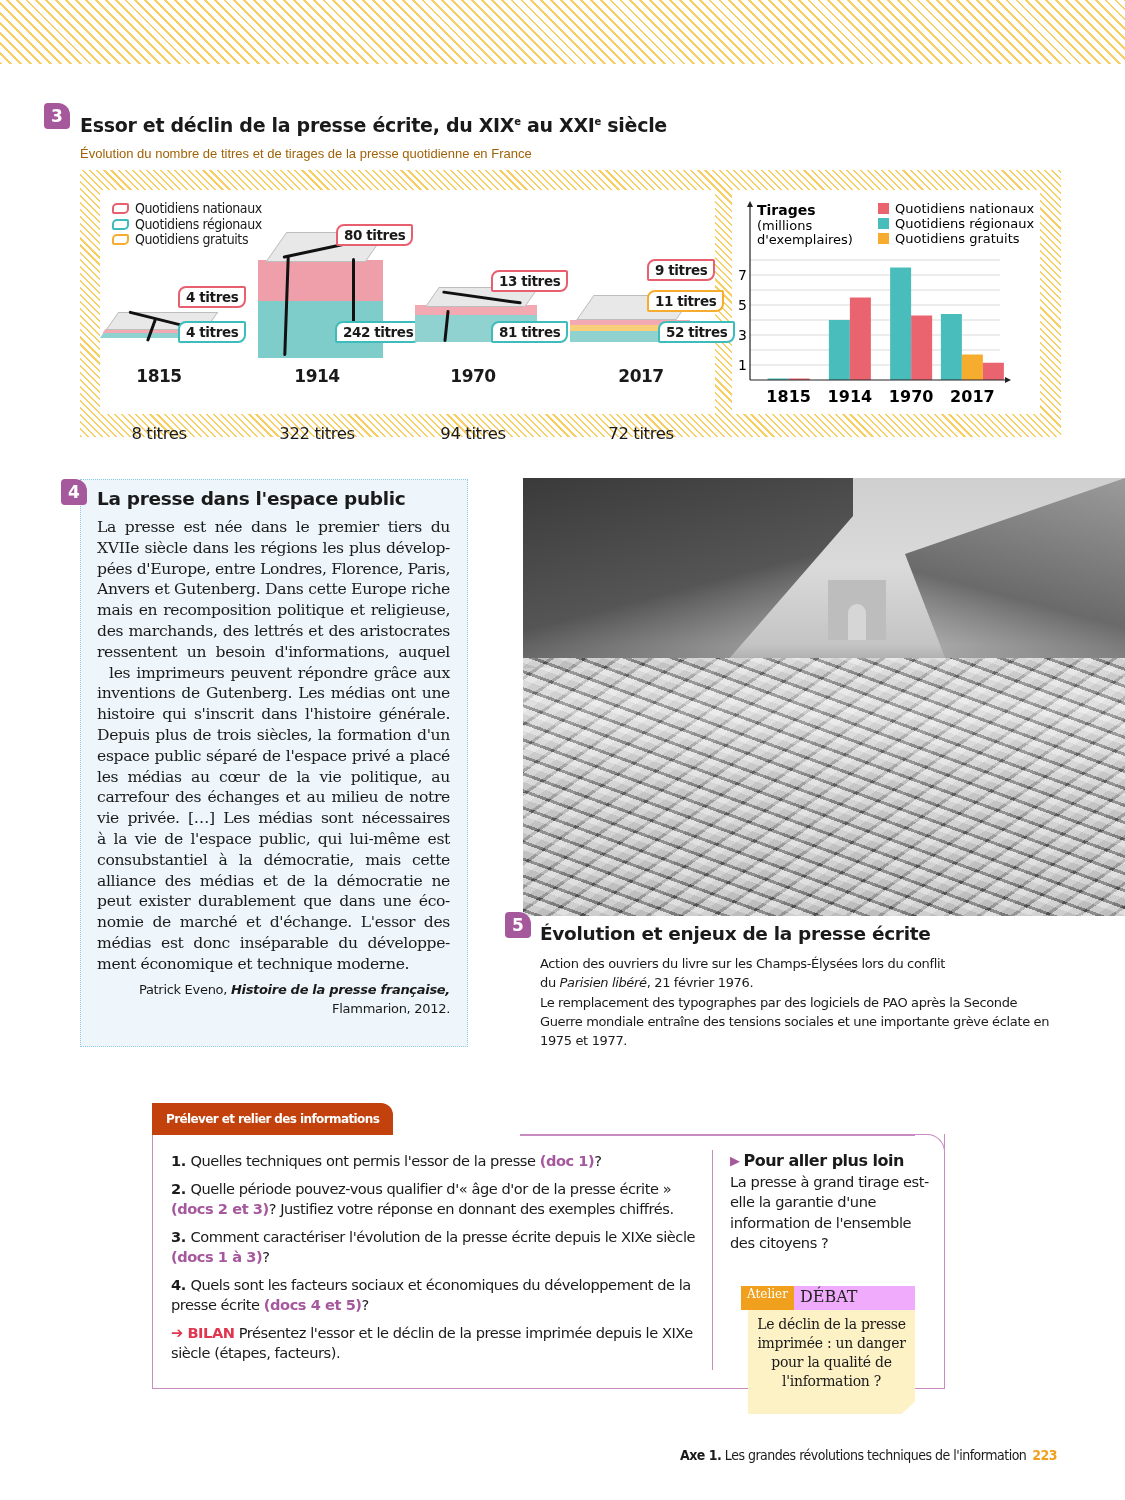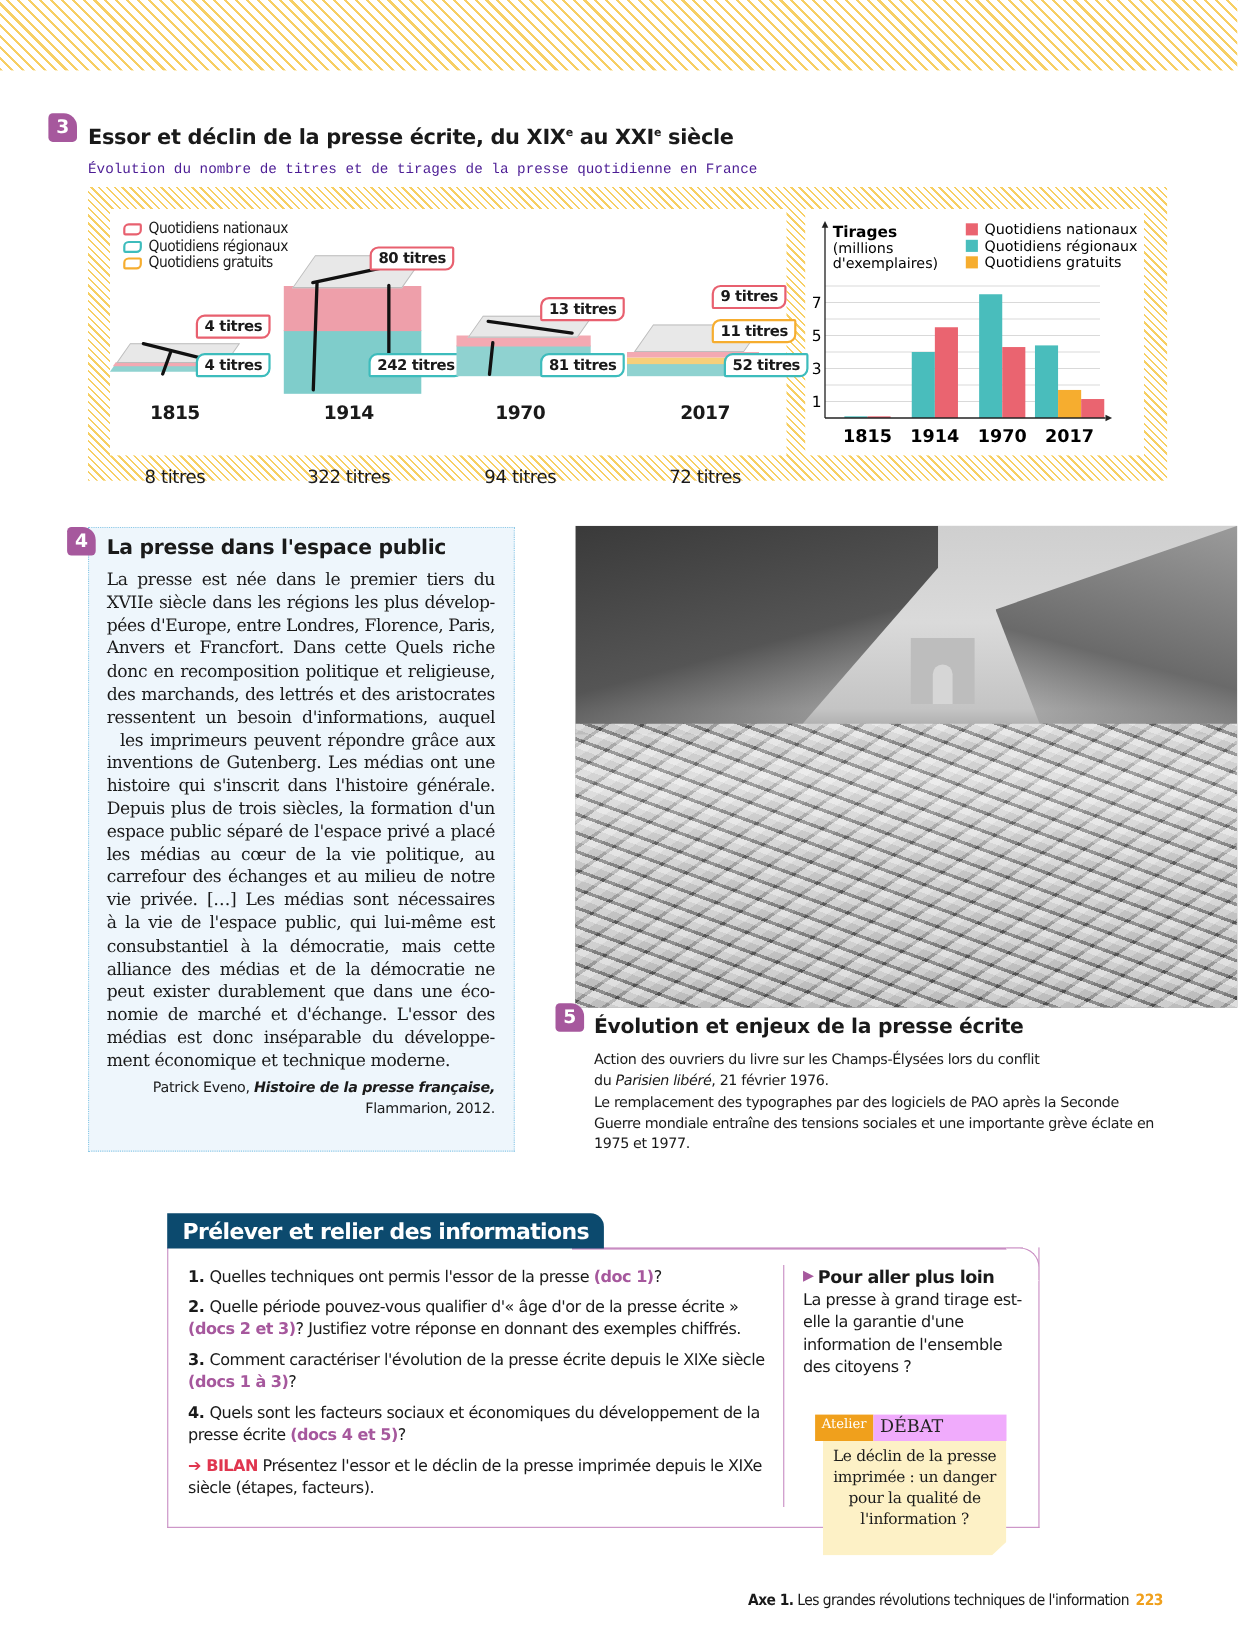--- a/index.html
+++ b/index.html
@@ -14,21 +14,21 @@
   .num-badge {
     position: absolute; width: 26px; height: 26px; background: #a6589d; color: #fff;
     font-weight: bold; font-size: 17px; text-align: center; line-height: 26px;
     border-radius: 4px 12px 4px 4px;
     font-family: "DejaVu Sans", sans-serif;
   }
 
   
   .doc3-title { position: absolute; left: 80px; top: 114px; font-size: 19px; font-weight: bold; font-family: "DejaVu Sans", sans-serif; letter-spacing: -0.3px; }
   .doc3-title sup, .sc sup { font-size: 10px; }
-  .doc3-sub { position: absolute; left: 80px; top: 146px; font-size: 13px; color: #4c1d95; font-family: Liberation Mono, monospace; }
+  .doc3-sub { position: absolute; left: 80px; top: 146px; font-size: 13px; color: #a16207; font-family: Liberation Sans, sans-serif; }
 
   .doc3-frame {
     position: absolute; left: 80px; top: 170px; width: 981px; height: 267px;
     background: repeating-linear-gradient(45deg, #f7cf63 0px, #f7cf63 1.5px, #ffffff 1.5px, #ffffff 5px);
   }
   .infog-panel { position: absolute; left: 100px; top: 190px; width: 615px; height: 224px; background: #fff; }
   .chart-panel { position: absolute; left: 732px; top: 190px; width: 308px; height: 224px; background: #fff; }
 
   .legend-left { position: absolute; left: 112px; top: 201px; font-size: 14px; line-height: 15.5px; font-family: "DejaVu Sans", sans-serif; font-stretch: condensed; letter-spacing: -0.4px; }
   .legend-left .row { display: flex; align-items: center; gap: 6px; }
@@ -77,21 +77,21 @@
       repeating-linear-gradient(-35deg, rgba(230,230,230,0.6) 0 8px, rgba(40,40,40,0.3) 8px 11px, rgba(200,200,200,0.5) 11px 19px);
   }
 
   .doc5-title { position: absolute; left: 540px; top: 923px; font-size: 18.5px; font-weight: bold; font-family: "DejaVu Sans", sans-serif; letter-spacing: -0.3px; }
   .doc5-caption { position: absolute; left: 540px; top: 954px; width: 520px; font-size: 13px; line-height: 19px; font-family: "DejaVu Sans", sans-serif; letter-spacing: -0.35px; }
   .doc5-caption p { margin-bottom: 1px; }
 
   
   .q-tab {
     position: absolute; left: 152px; top: 1103px; height: 32px; padding: 0 14px;
-    background: #0c4a6e; color: #fff; font-size: 20px; font-weight: bold; line-height: 32px;
+    background: #c2410c; color: #fff; font-size: 12px; font-weight: bold; line-height: 32px;
     border-radius: 0 12px 0 0; font-family: "DejaVu Sans", sans-serif; letter-spacing: -0.6px;
   }
   .q-box {
     position: absolute; left: 152px; top: 1134px; width: 793px; height: 255px;
     border: 1.5px solid #c88cc2; border-top: none; border-radius: 0 0 0 0;
   }
   .q-box-topline { position: absolute; left: 520px; top: 1134px; width: 410px; height: 1.5px; background: #c88cc2; }
   .q-box-corner { position: absolute; left: 915px; top: 1134px; width: 30px; height: 30px; border-top: 1.5px solid #c88cc2; border-right: 1.5px solid #c88cc2; border-radius: 0 18px 0 0; background: #fff; }
   .q-divider { position: absolute; left: 712px; top: 1150px; width: 1px; height: 220px; background: #c88cc2; }
   .q-list { position: absolute; left: 171px; top: 1151px; width: 530px; font-size: 14.6px; line-height: 20px; font-family: "DejaVu Sans", sans-serif; letter-spacing: -0.45px; }
@@ -247,22 +247,22 @@
     </g>
 </svg>
 
 <div class="doc4-box"></div>
 <div class="num-badge" style="left:61px;top:479px;">4</div>
 <div class="doc4-title">La presse dans l'espace public</div>
 <div class="doc4-text" id="doc4-text">
     <div style="text-align: justify; text-align-last: justify;">La presse est née dans le premier tiers du</div>
     <div style="text-align: justify; text-align-last: justify;">XVIIe siècle dans les régions les plus dévelop-</div>
     <div style="text-align: justify; text-align-last: justify;">pées d'Europe, entre Londres, Florence, Paris,</div>
-    <div style="text-align: justify; text-align-last: justify;">Anvers et Francfort. Dans cette Quels riche</div>
-    <div style="text-align: justify; text-align-last: justify;">donc en recomposition politique et religieuse,</div>
+    <div style="text-align: justify; text-align-last: justify;">Anvers et Gutenberg. Dans cette Europe riche</div>
+    <div style="text-align: justify; text-align-last: justify;">mais en recomposition politique et religieuse,</div>
     <div style="text-align: justify; text-align-last: justify;">des marchands, des lettrés et des aristocrates</div>
     <div style="text-align: justify; text-align-last: justify;">ressentent un besoin d'informations, auquel</div>
     <div style="text-align: justify; text-align-last: justify; margin-left: 12px;">les imprimeurs peuvent répondre grâce aux</div>
     <div style="text-align: justify; text-align-last: justify;">inventions de Gutenberg. Les médias ont une</div>
     <div style="text-align: justify; text-align-last: justify;">histoire qui s'inscrit dans l'histoire générale.</div>
     <div style="text-align: justify; text-align-last: justify;">Depuis plus de trois siècles, la formation d'un</div>
     <div style="text-align: justify; text-align-last: justify;">espace public séparé de l'espace privé a placé</div>
     <div style="text-align: justify; text-align-last: justify;">les médias au cœur de la vie politique, au</div>
     <div style="text-align: justify; text-align-last: justify;">carrefour des échanges et au milieu de notre</div>
     <div style="text-align: justify; text-align-last: justify;">vie privée. […] Les médias sont nécessaires</div>

